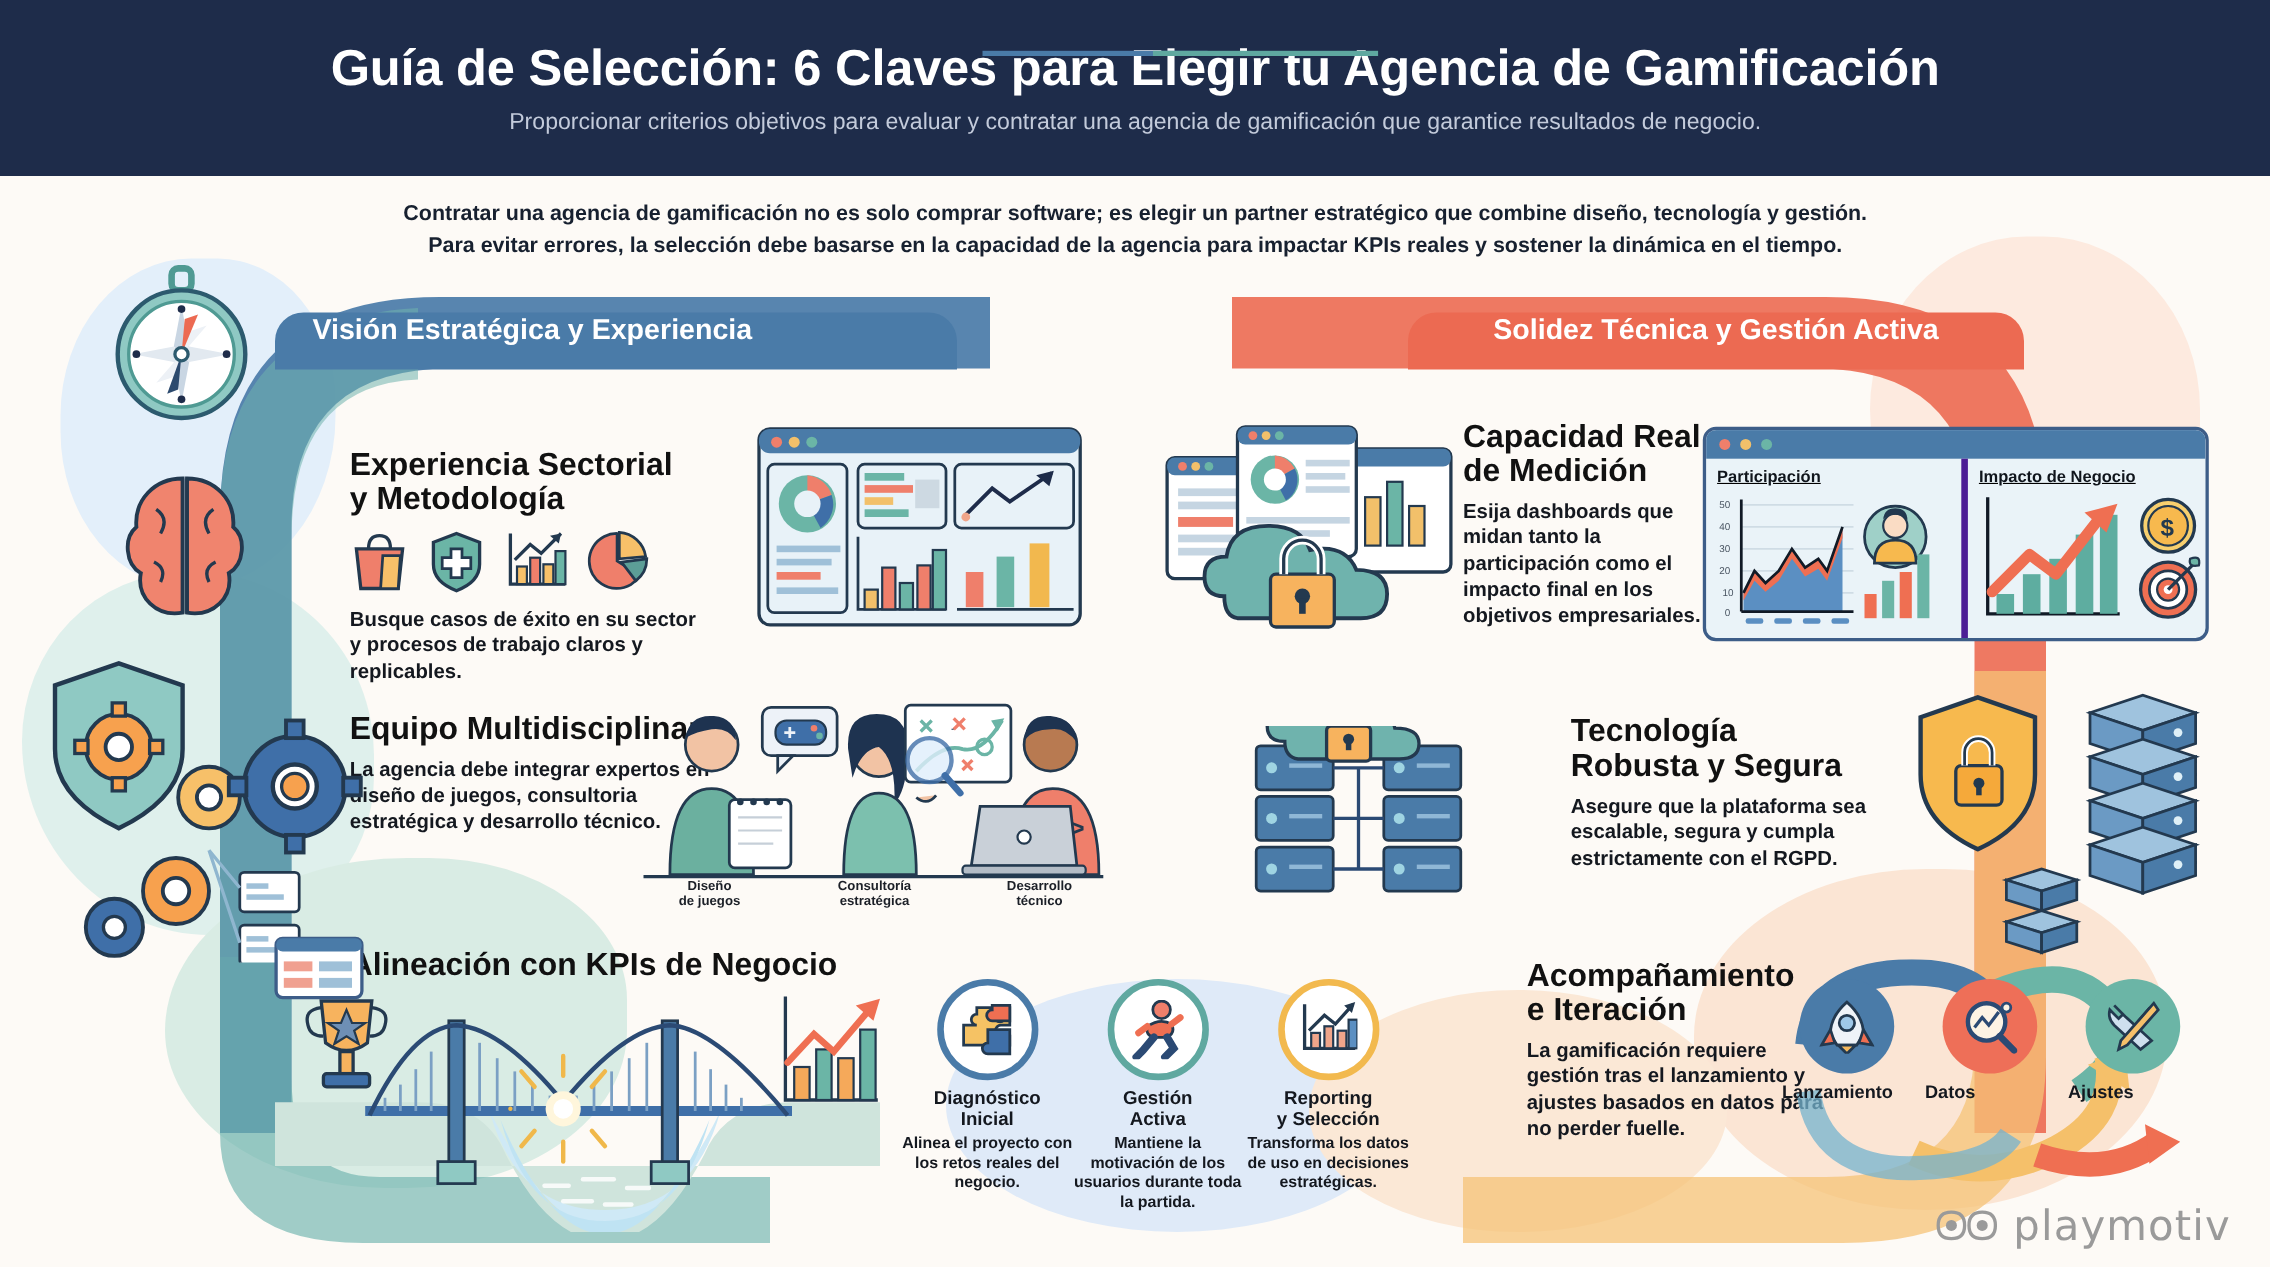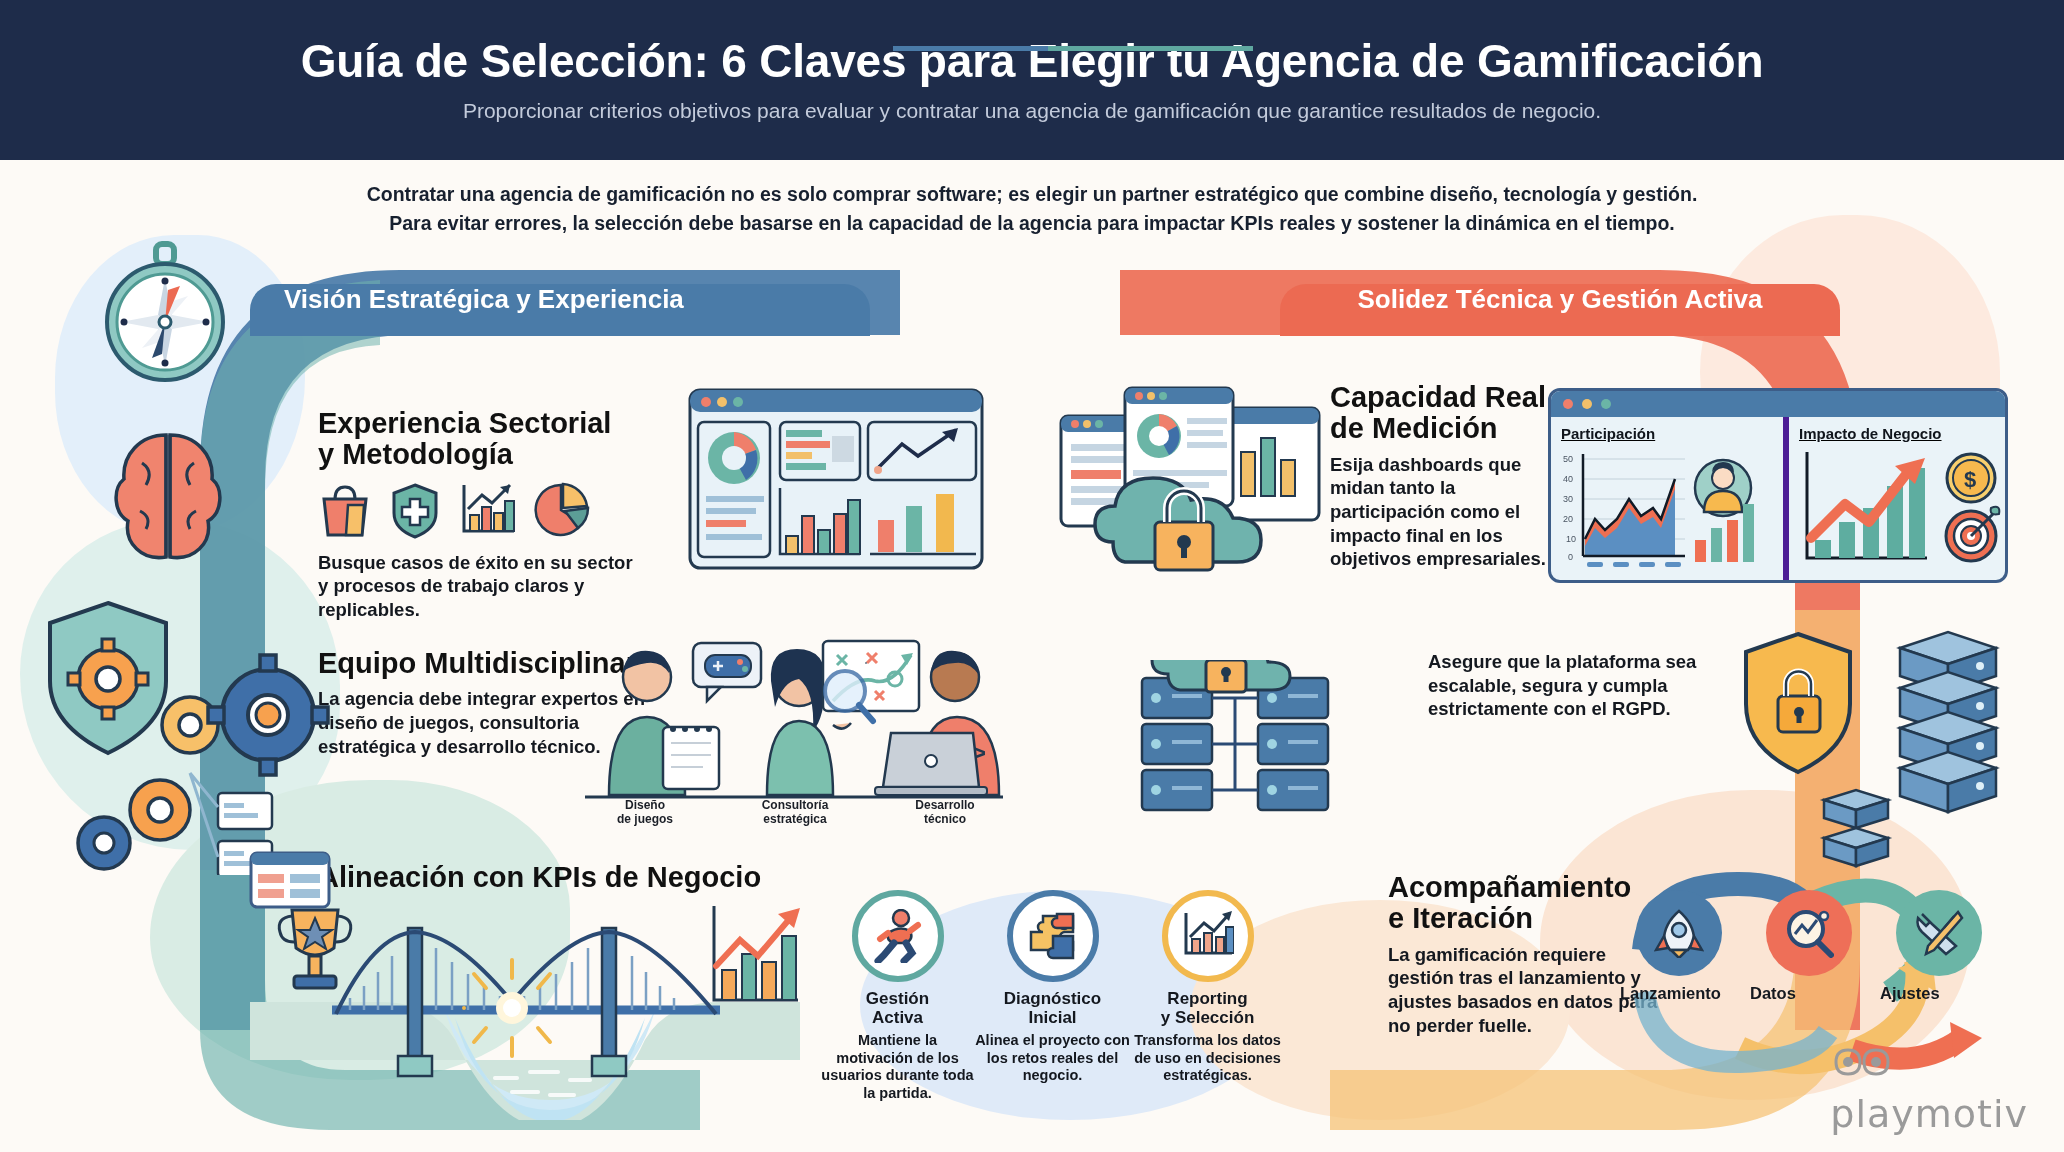--- a/index.html
+++ b/index.html
@@ -101,21 +101,21 @@
   .cyc { width: 118px; }
   .cyc .circ { width: 86px; height: 86px; border-radius:50%; margin:0 auto 8px auto;
                display:flex; align-items:center; justify-content:center; }
   .cyc.c1 .circ { background:#4a7ba8; }
   .cyc.c2 .circ { background:#ee6f58; }
   .cyc.c3 .circ { background:#6bb5a6; }
   .cyc .lbl { font-size:16.5px; font-weight:bold; color:#14181f; }
 
   
   .logo { position:absolute; right: 36px; bottom: 16px; z-index: 20;
-          display:flex; gap:10px;flex-direction:column; }
+          display:flex; align-items:center; gap:10px; }
   .logo .word { font-size: 38px; color:#9a9a9a; font-family:"DejaVu Sans", sans-serif; letter-spacing:1px; }
 
   
   .dash {
     position:absolute; left:1548px; top:388px; width:460px; height:195px; z-index:7;
     background:#eaf3f8; border:3px solid #3d5d88; border-radius:12px; overflow:hidden;text-decoration:underline;
   }
   .dash .bar { height:26px; background:#4a7ba8; display:flex; align-items:center; gap:9px; padding-left:12px; }
   .dash .bar i { width:10px; height:10px; border-radius:50%; display:block; }
   .dash .body { display:flex; height:166px; }
@@ -485,51 +485,51 @@
   </svg>
 
   <svg class="connector" style="left:893px;width:205px;" width="205" height="6">
     <rect x="0" y="0" width="205" height="6" fill="#4a7ba8"></rect>
   </svg>
   <svg class="connector" style="left:1048px;width:205px;" width="205" height="6">
     <rect x="0" y="0" width="205" height="6" fill="#5fa8a0"></rect>
   </svg>
 
   <div class="steps">
+    <div class="step s1">
+      <div class="circ">
+        <svg width="52" height="52">
+          <path d="M4 22 h12 a5 5 0 1 1 0 -10 V6 h16 v8 a5 5 0 1 0 10 0 V6 h4 v16 h-8 a5 5 0 1 0 0 10 h8 v8 H4 Z" fill="#f5c264" stroke="#23394f" stroke-width="2.5"></path>
+          <path d="M30 4 h16 v14 h-16 a5 5 0 1 1 0 -10 Z" fill="#ef6f52" stroke="#23394f" stroke-width="2.5"></path>
+          <path d="M26 26 h20 v22 h-20 a5 5 0 0 1 0 -10 Z" fill="#3f6fa8" stroke="#23394f" stroke-width="2.5"></path>
+        </svg>
+      </div>
+      <div class="t">
+        <span>Diagnóstico</span><br>
+        <span>Inicial</span>
+      </div>
+      <div class="d">Alinea el proyecto con los retos reales del negocio.</div>
+    </div>
+
     <div class="step s2">
       <div class="circ">
         <svg width="48" height="54">
           <circle cx="27" cy="9" r="8" fill="#ef7f6b" stroke="#23394f" stroke-width="2.5"></circle>
           <path d="M14 24 Q26 16 36 22 Q40 30 32 34 L20 34 Q12 32 14 24 Z" fill="#ef6f52" stroke="#23394f" stroke-width="2.5"></path>
           <path d="M20 34 L10 46 L4 52" fill="none" stroke="#2b4a74" stroke-width="7" stroke-linecap="round"></path>
           <path d="M32 34 L38 44 L30 52" fill="none" stroke="#2b4a74" stroke-width="7" stroke-linecap="round"></path>
           <path d="M36 22 L44 16" stroke="#ef6f52" stroke-width="6" stroke-linecap="round"></path>
           <path d="M14 24 L6 30" stroke="#ef6f52" stroke-width="6" stroke-linecap="round"></path>
         </svg>
       </div>
       <div class="t">
         <span>Gestión</span><br>
         <span>Activa</span>
       </div>
       <div class="d">Mantiene la motivación de los usuarios durante toda la partida.</div>
-    </div>
-
-    <div class="step s1">
-      <div class="circ">
-        <svg width="52" height="52">
-          <path d="M4 22 h12 a5 5 0 1 1 0 -10 V6 h16 v8 a5 5 0 1 0 10 0 V6 h4 v16 h-8 a5 5 0 1 0 0 10 h8 v8 H4 Z" fill="#f5c264" stroke="#23394f" stroke-width="2.5"></path>
-          <path d="M30 4 h16 v14 h-16 a5 5 0 1 1 0 -10 Z" fill="#ef6f52" stroke="#23394f" stroke-width="2.5"></path>
-          <path d="M26 26 h20 v22 h-20 a5 5 0 0 1 0 -10 Z" fill="#3f6fa8" stroke="#23394f" stroke-width="2.5"></path>
-        </svg>
-      </div>
-      <div class="t">
-        <span>Diagnóstico</span><br>
-        <span>Inicial</span>
-      </div>
-      <div class="d">Alinea el proyecto con los retos reales del negocio.</div>
     </div>
 
     <div class="step s3">
       <div class="circ">
         <svg width="52" height="50">
           <path d="M4 2 L4 42 L50 42" fill="none" stroke="#23394f" stroke-width="3"></path>
           <rect x="10" y="28" width="8" height="14" fill="#f0a58a" stroke="#23394f" stroke-width="2"></rect>
           <rect x="22" y="22" width="8" height="20" fill="#f0a58a" stroke="#23394f" stroke-width="2"></rect>
           <rect x="34" y="26" width="8" height="16" fill="#f0a58a" stroke="#23394f" stroke-width="2"></rect>
           <rect x="44" y="16" width="8" height="26" fill="#5b8fc2" stroke="#23394f" stroke-width="2"></rect>
@@ -707,20 +707,24 @@
 
     <path d="M28 -6 Q12 -6 12 -20 Q12 -36 30 -34 Q36 -56 64 -56 Q92 -56 96 -36 Q124 -38 128 -18 Q150 -18 150 -4 Q150 10 132 10 L40 10 Q28 8 28 -6Z" fill="#6fb3ad" stroke="#23394f" stroke-width="3" transform="translate(10,20)"></path>
     <rect x="66" y="-20" width="40" height="32" rx="4" fill="#f7b35e" stroke="#23394f" stroke-width="3" transform="translate(10,20)"></rect>
     <path d="M74 -20 V-30 a12 12 0 0 1 24 0 V-20" fill="none" stroke="#ffffff" stroke-width="6" transform="translate(10,20)"></path>
     <path d="M74 -20 V-30 a12 12 0 0 1 24 0 V-20" fill="none" stroke="#23394f" stroke-width="2.5" transform="translate(10,20)"></path>
     <circle cx="96" cy="12" r="5" fill="#23394f"></circle>
       <rect x="93.5" y="13" width="5" height="9" fill="#23394f"></rect>
   </svg>
 
   <div class="block b-tec">
+    <h3>
+      <span>Tecnología</span><br>
+      <span>Robusta y Segura</span>
+    </h3>
     <p>Asegure que la plataforma sea escalable, segura y cumpla estrictamente con el RGPD.</p>
   </div>
 
   <svg style="position:absolute;left:1740px;top:630px;z-index:7;" width="290" height="250">
 
     <path d="M58 4 L110 22 L110 74 Q110 118 58 142 Q6 118 6 74 L6 22 Z" fill="#f7b94e" stroke="#23394f" stroke-width="4"></path>
     <rect x="38" y="66" width="42" height="36" rx="5" fill="#f5a93a" stroke="#23394f" stroke-width="3"></rect>
     <path d="M46 66 V54 a12.5 12.5 0 0 1 25 0 V66" fill="none" stroke="#ffffff" stroke-width="6"></path>
     <path d="M46 66 V54 a12.5 12.5 0 0 1 25 0 V66" fill="none" stroke="#23394f" stroke-width="2.5"></path>
     <circle cx="59" cy="82" r="5" fill="#23394f"></circle>

